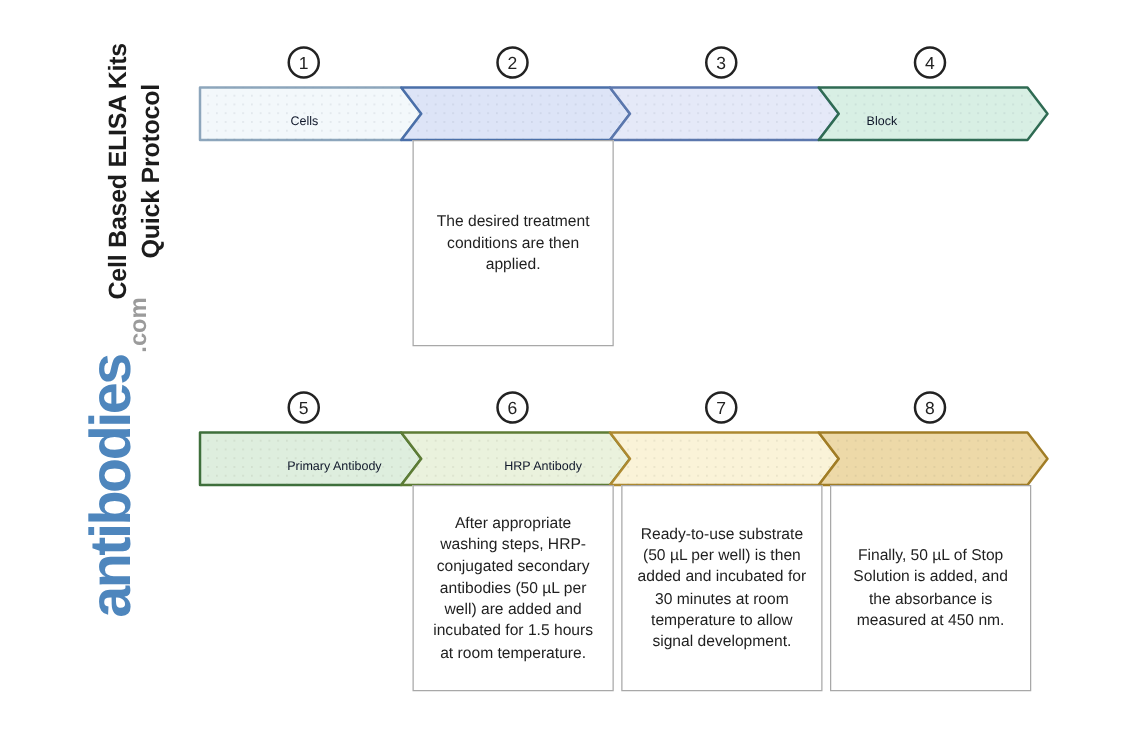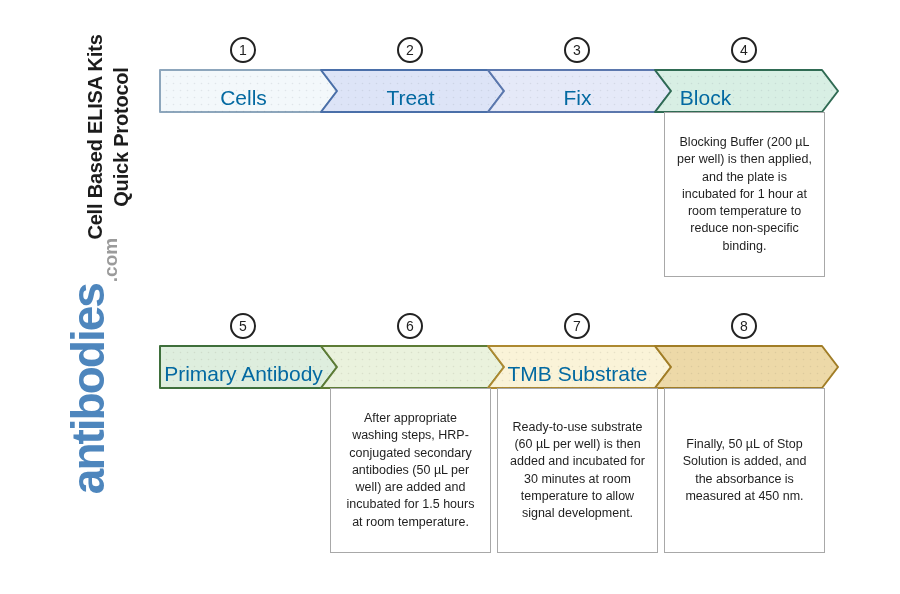--- a/index.html
+++ b/index.html
@@ -37,24 +37,24 @@
     font-size:14px;color:var(--circle,#222);
   }
   
   .arrow-svg{position:absolute;left:158px;width:700px;height:46px;}
   .arrow-svg.r1{top:68px;}
   .arrow-svg.r2{top:344px;}
   
   .arrow-label{
     position:absolute;width:167px;height:55px;
     display:flex;align-items:center;justify-content:center;
-    font-size:21px;color:#0369a1;pointer-events:none;
+    font-size:10px;color:#0f172a;pointer-events:none;
   }
   .arrow-label.r1{top:70px;}
-  .arrow-label.r2{top:346px;}
+  .arrow-label.r2{top:346px;margin-left:24px;}
   
   .box{
     position:absolute;width:161px;height:165px;box-sizing:border-box;
     background:#fff;border:1.5px solid var(--box_border,#a8a8a8);
     display:flex;align-items:center;justify-content:center;
     padding:6px 9px;
   }
   .box.r1{top:112px;}
   .box.r2{top:388px;}
   .box p{
@@ -102,26 +102,24 @@
     <polygon points="2,2 163,2 179,23 163,44 2,44" fill="url(#dots1)"></polygon>
     <polygon points="163,2 330,2 346,23 330,44 163,44 179,23" stroke-width="2" stroke-linejoin="round" fill="#dde4f7" stroke="#4a6fa9"></polygon>
     <polygon points="163,2 330,2 346,23 330,44 163,44 179,23" fill="url(#dots1)"></polygon>
     <polygon points="330,2 497,2 513,23 497,44 330,44 346,23" stroke-width="2" stroke-linejoin="round" fill="#e5e9f8" stroke="#5b77ad"></polygon>
     <polygon points="330,2 497,2 513,23 497,44 330,44 346,23" fill="url(#dots1)"></polygon>
     <polygon points="497,2 664,2 680,23 664,44 497,44 513,23" stroke-width="2" stroke-linejoin="round" fill="#d8efe4" stroke="#2f6b53"></polygon>
     <polygon points="497,2 664,2 680,23 664,44 497,44 513,23" fill="url(#dots1)"></polygon>
   </svg>
 
   <div class="arrow-label r1 c0">Cells</div>
-  <div class="arrow-label r1 c1">Treat</div>
-  <div class="arrow-label r1 c2">Fix</div>
   <div class="arrow-label r1 c3">Block</div>
 
-  <div class="box r1 b3">
-      <p>Blocking Buffer (200 µL per well) is then applied, and the plate is incubated for 1 hour at room temperature to reduce non-specific binding.</p>
+  <div class="box r1 b1">
+      <p>The desired treatment conditions are then applied.</p>
     </div>
 
   <div class="badge" style="left:230px;top:313px">
       <span>5</span>
     </div>
   <div class="badge" style="left:397px;top:313px">
       <span>6</span>
     </div>
   <div class="badge" style="left:564px;top:313px">
       <span>7</span>
@@ -140,25 +138,25 @@
     <polygon points="2,2 163,2 179,23 163,44 2,44" fill="url(#dots2)"></polygon>
     <polygon points="163,2 330,2 346,23 330,44 163,44 179,23" stroke-width="2" stroke-linejoin="round" fill="#eaf2dd" stroke="#5d7c35"></polygon>
     <polygon points="163,2 330,2 346,23 330,44 163,44 179,23" fill="url(#dots2)"></polygon>
     <polygon points="330,2 497,2 513,23 497,44 330,44 346,23" stroke-width="2" stroke-linejoin="round" fill="#faf3d8" stroke="#ad8930"></polygon>
     <polygon points="330,2 497,2 513,23 497,44 330,44 346,23" fill="url(#dots2)"></polygon>
     <polygon points="497,2 664,2 680,23 664,44 497,44 513,23" stroke-width="2" stroke-linejoin="round" fill="#edd9a8" stroke="#a17d26"></polygon>
     <polygon points="497,2 664,2 680,23 664,44 497,44 513,23" fill="url(#dots2)"></polygon>
   </svg>
 
   <div class="arrow-label r2 c0">Primary Antibody</div>
-  <div class="arrow-label r2 c2">TMB Substrate</div>
+  <div class="arrow-label r2 c1">HRP Antibody</div>
 
   <div class="box r2 b1">
       <p>After appropriate washing steps, HRP-conjugated secondary antibodies (50 µL per well) are added and incubated for 1.5 hours at room temperature.</p>
     </div>
   <div class="box r2 b2">
-      <p>Ready-to-use substrate (60 µL per well) is then added and incubated for 30 minutes at room temperature to allow signal development.</p>
+      <p>Ready-to-use substrate (50 µL per well) is then added and incubated for 30 minutes at room temperature to allow signal development.</p>
     </div>
   <div class="box r2 b3">
       <p>Finally, 50 µL of Stop Solution is added, and the absorbance is measured at 450 nm.</p>
     </div>
 
 </div>
 
 </body></html>

